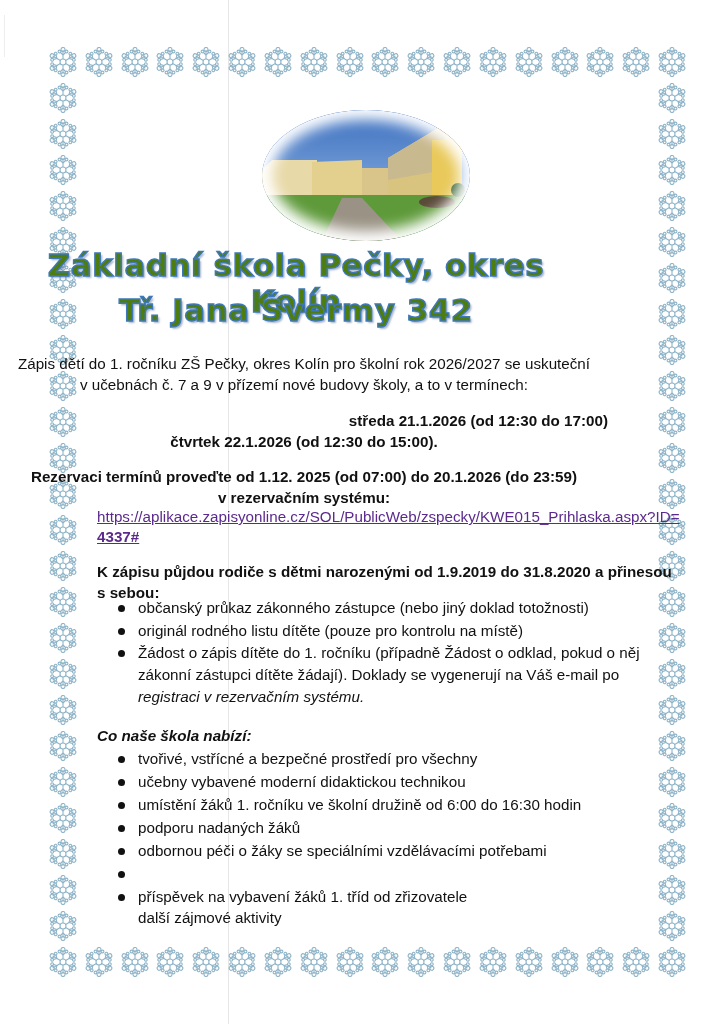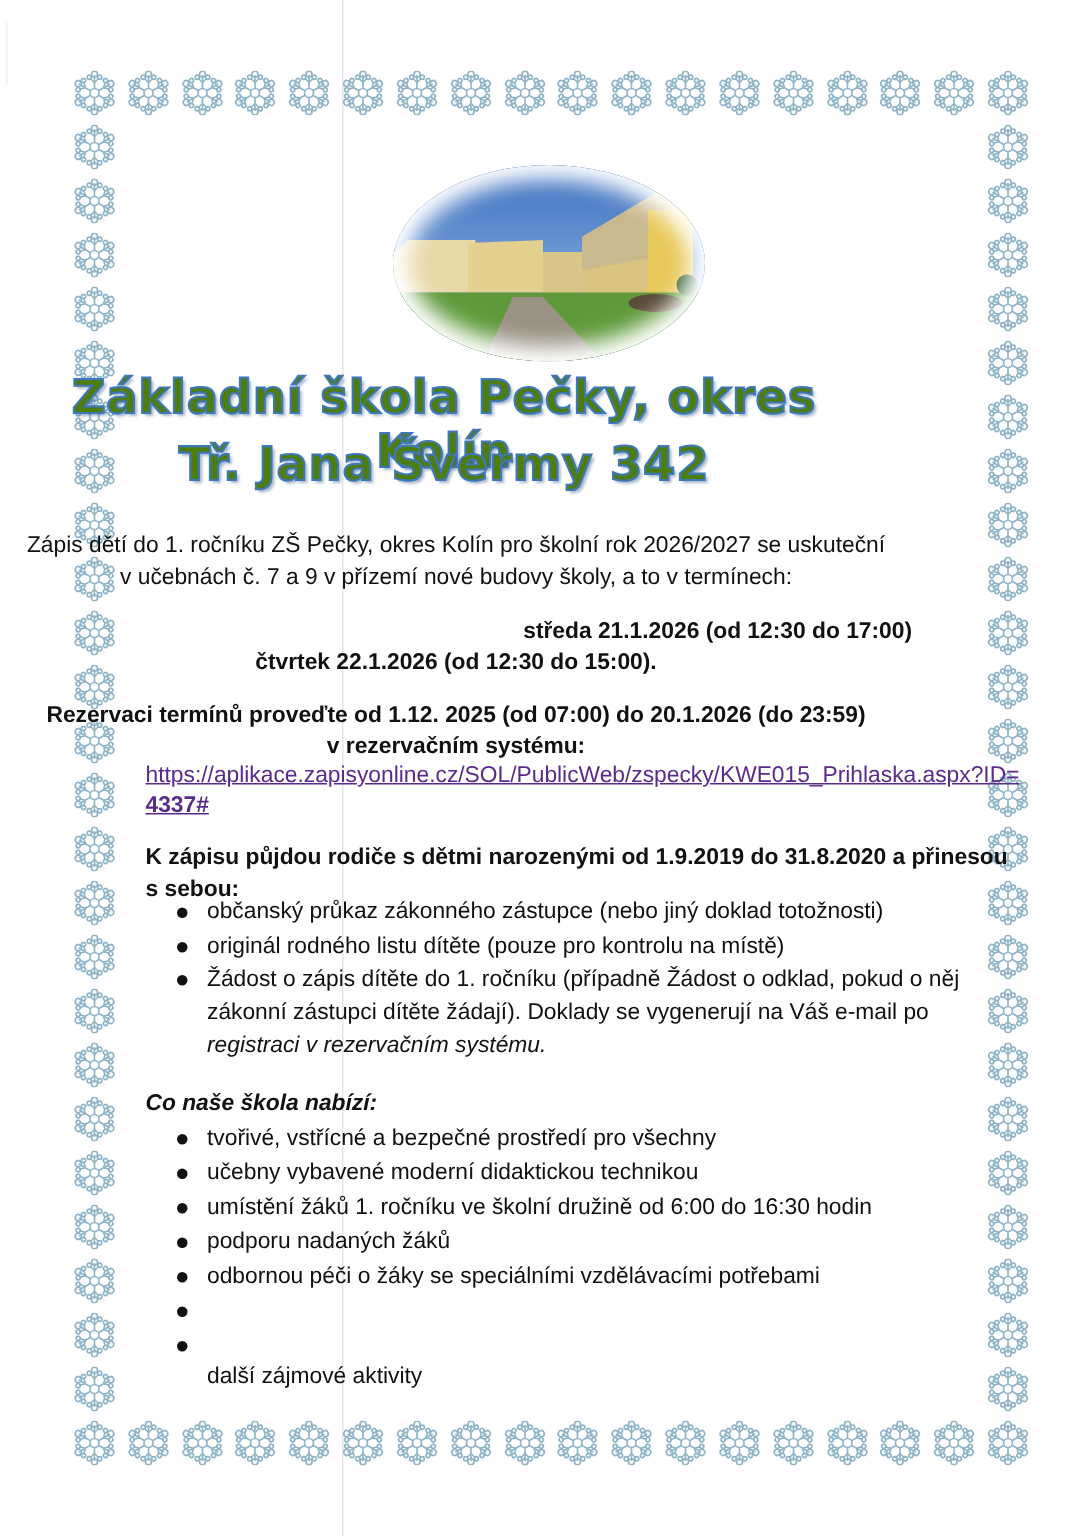--- a/index.html
+++ b/index.html
@@ -368,13 +368,14 @@
   <div class="li" style="top:771px;">učebny vybavené moderní didaktickou technikou</div>
   <span class="bul" style="top:802px;"></span>
   <div class="li" style="top:794px;">umístění žáků 1. ročníku ve školní družině od 6:00 do 16:30 hodin</div>
   <span class="bul" style="top:825px;"></span>
   <div class="li" style="top:817px;">podporu nadaných žáků</div>
   <span class="bul" style="top:848px;"></span>
   <div class="li" style="top:840px;">odbornou péči o žáky se speciálními vzdělávacími potřebami</div>
   <span class="bul" style="top:871px;"></span>
   <div class="li" style="top:863px;margin-top:44px;">další zájmové aktivity</div>
   <span class="bul" style="top:894px;"></span>
+  <div class="li" style="top:886px;">příspěvek na vybavení žáků 1. tříd od zřizovatele</div>
 </div>
 
 </body></html>

